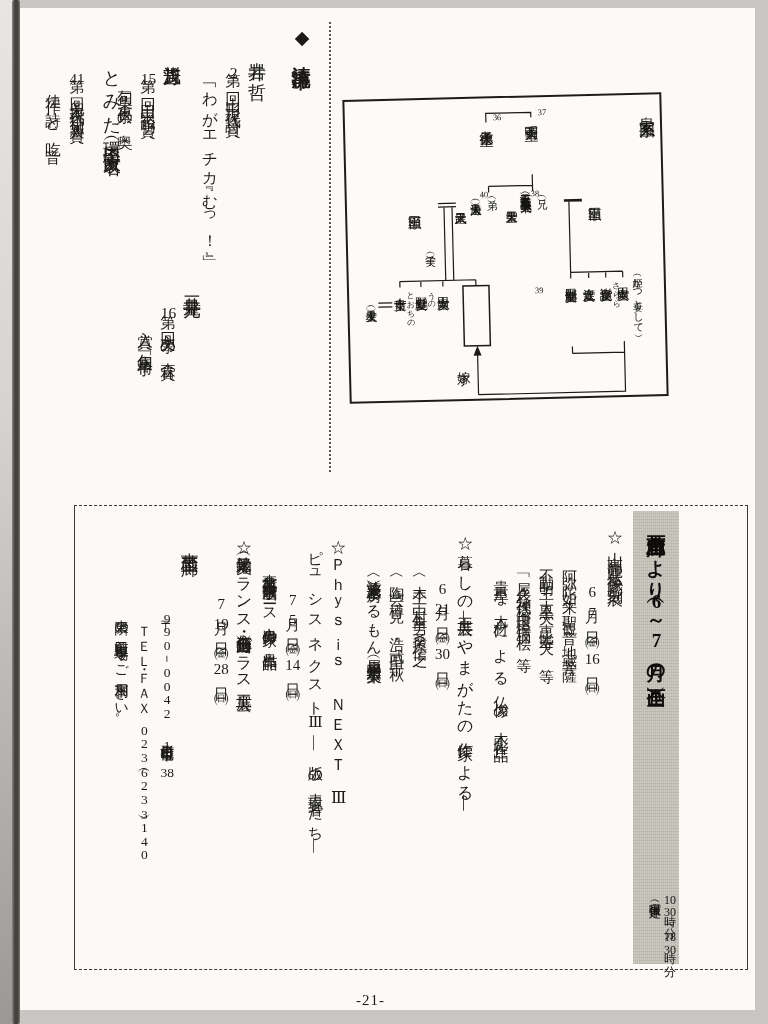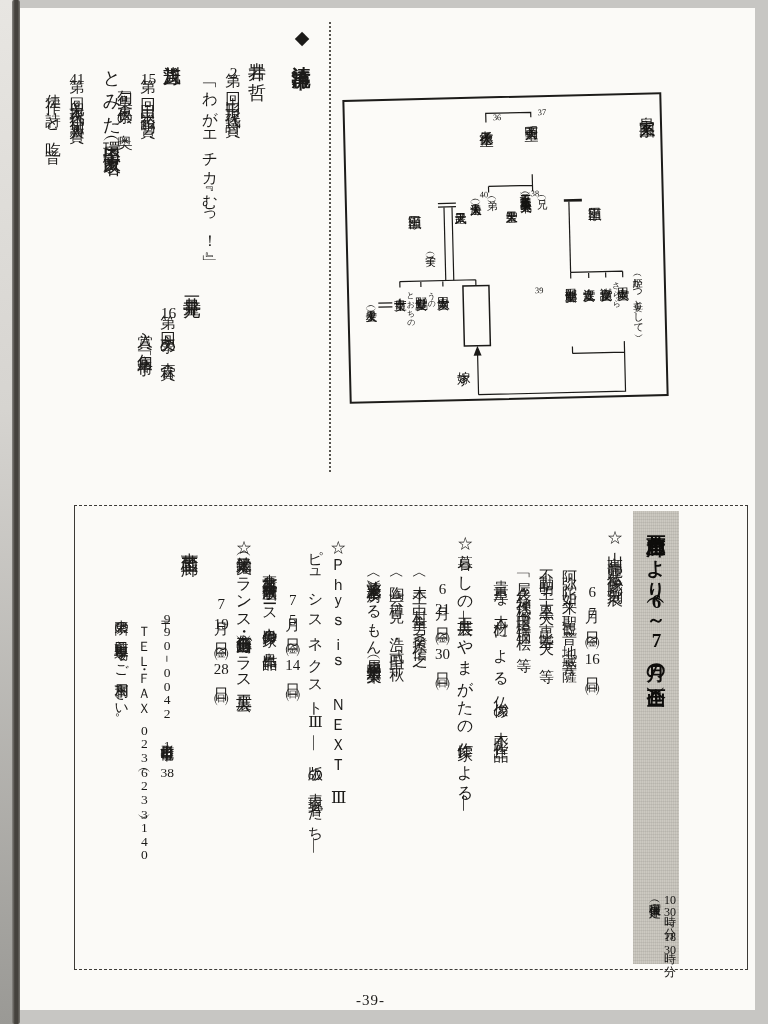--- a/index.html
+++ b/index.html
@@ -188,14 +188,14 @@
       <div class="egroup" style="margin-left:0;">
         <div class="ecol2 v" style="padding-top:22px;font-size:17.5px;letter-spacing:2.5px;">恵埜画廊</div>
         <div class="ecol2 v" style="padding-top:95px;font-size:13.5px;letter-spacing:.5px;">〒<span class="tcy">9</span><span class="tcy">9</span><span class="tcy">0</span>－<span class="tcy">0</span><span class="tcy">0</span><span class="tcy">4</span><span class="tcy">2</span>　山形市七日町二丁目<span class="tcy">1</span>－<span class="tcy">38</span></div>
         <div class="ecol2 v" style="padding-top:101px;font-size:13.5px;letter-spacing:1.5px;">ＴＥＬ・ＦＡＸ　<span class="tcy">0</span><span class="tcy">2</span><span class="tcy">3</span>（<span class="tcy">6</span><span class="tcy">2</span><span class="tcy">3</span>）<span class="tcy">3</span><span class="tcy">1</span><span class="tcy">4</span><span class="tcy">0</span></div>
         <div class="ecol2 v" style="padding-top:93px;font-size:14px;letter-spacing:1.5px;">東隣の前田駐車場をご利用下さい。</div>
       </div>
 
     </div>
   </section>
 
-  <div class="pagenum">-39-</div>
+  <div class="pagenum">-21-</div>
 </div>
 
 </body></html>

